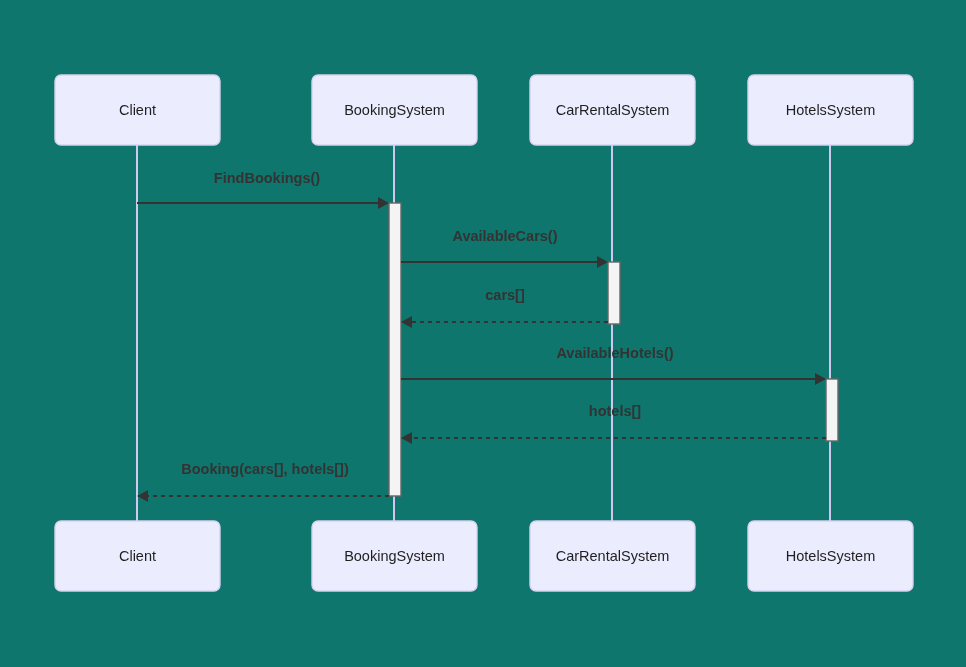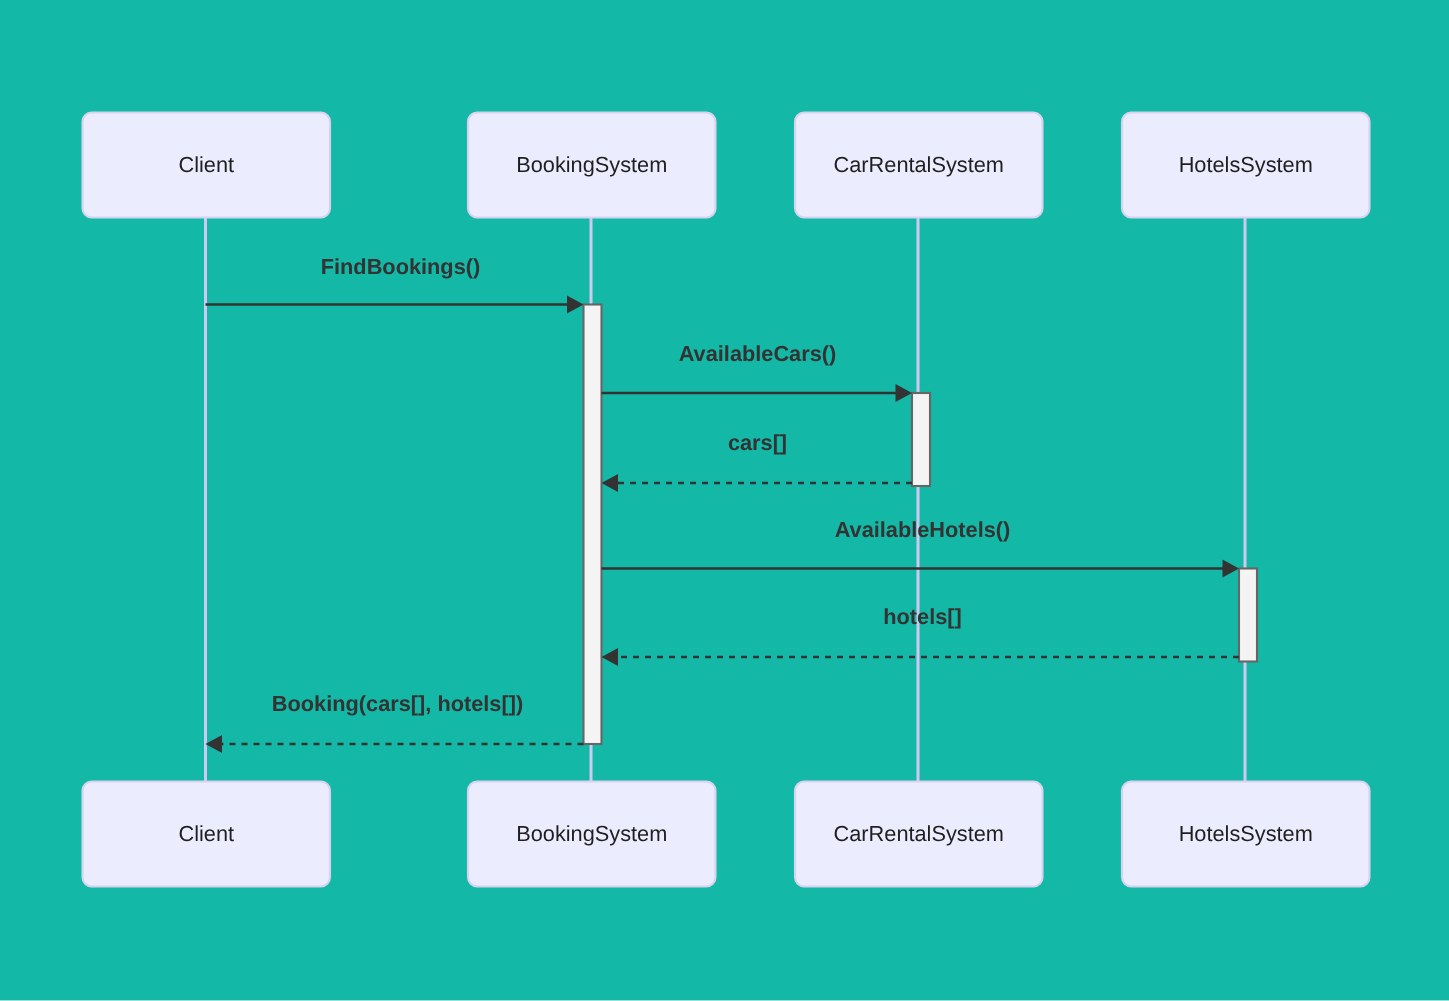--- a/index.html
+++ b/index.html
@@ -11,21 +11,21 @@
   body {
     width: 966px;
     height: 667px;
     font-family: "Liberation Sans", sans-serif;
     overflow: hidden;
   }
   #diagram-root {
     position: relative;
     width: 966px;
     height: 667px;
-    background: #14b8a6;
+    background: #0f766e;
   }
   svg.seq-canvas {
     position: absolute;
     top: 0;
     left: 0;
     width: 966px;
     height: 667px;
     display: block;
   }
   .participant-box {

